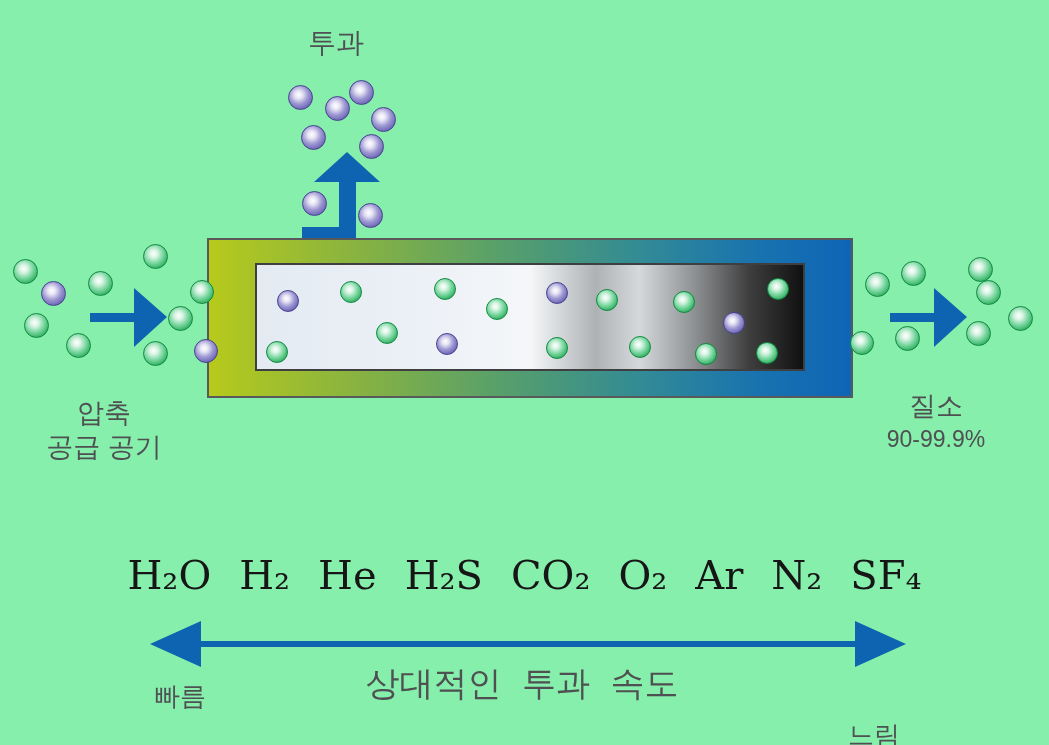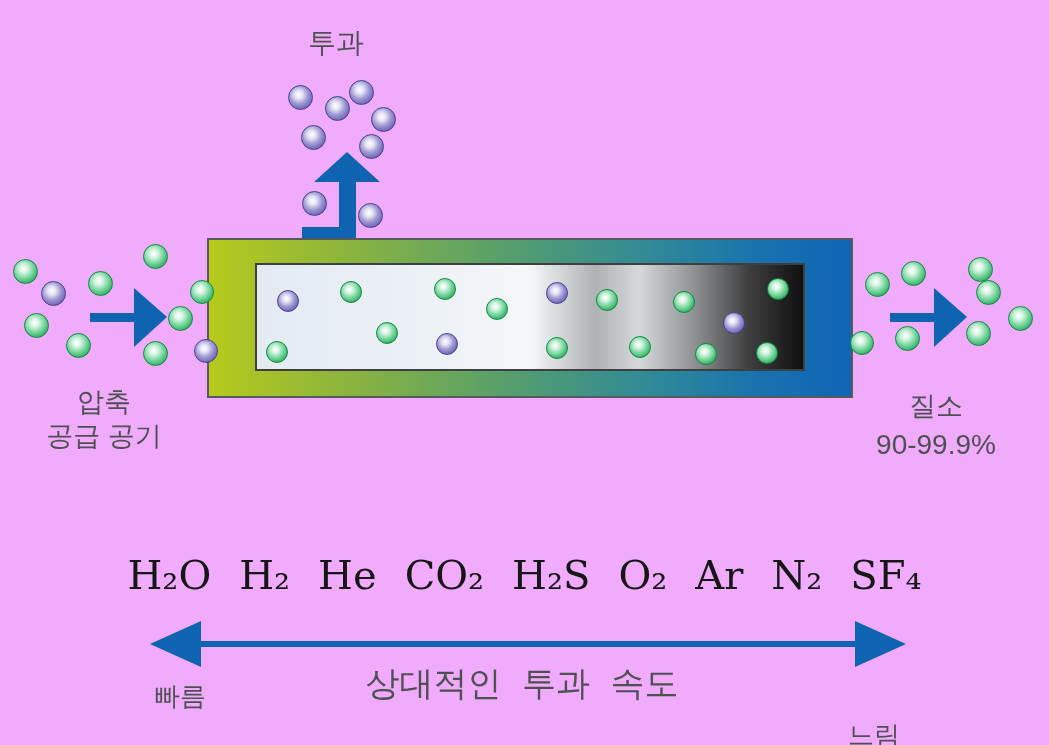--- a/index.html
+++ b/index.html
@@ -1,17 +1,17 @@
 <!DOCTYPE html>
 <html style="--blue: #0f64b2; --label-gray: #4f5052; --ink: #161616;"><head>
 <meta charset="utf-8">
 <style>
   html,body{margin:0;padding:0;background:#ffffff;}
   .stage{
-    position:relative;width:1049px;height:745px;background:#f0abfc;
+    position:relative;width:1049px;height:745px;background:#86efac;
     font-family:"Liberation Sans",sans-serif;overflow:hidden;
   }
   .overlay{position:absolute;left:0;top:0;width:1049px;height:745px;z-index:3;}
   .overlay path{fill:var(--blue,#0f64b2);}
 
   .module{
     position:absolute;left:207px;top:238px;width:646px;height:160px;
     box-sizing:border-box;border:2px solid #58595b;z-index:1;
     background:linear-gradient(90deg,#b7ca1c 0%,#84b144 25%,#58a06a 45%,#318a96 68%,#1973ae 85%,#0e65b6 100%);
   }
@@ -28,23 +28,23 @@
     border:1.5px solid #0f8a40;
   }
   .dot.p{
     background:radial-gradient(circle at 42% 38%,#ffffff 0%,#e6e4f4 20%,#9d97d2 48%,#6a63b5 78%,#534ba3 100%);
     border:1.5px solid #47418f;
   }
 
   .label{position:absolute;color:var(--label-gray,#4f5052);z-index:6;white-space:nowrap;}
   .centered{transform:translateX(-50%);text-align:center;}
   .permeate-label{left:336px;top:24px;font-size:28px;}
-  .feed-label{left:104px;top:385px;font-size:27px;line-height:34px;}
+  .feed-label{left:104px;top:396px;font-size:27px;line-height:34px;}
   .out-label{left:936px;top:390px;font-size:27px;line-height:33px;}
-  .out-label .purity{font-size:28px;margin-top:5px;}
+  .out-label .purity{font-size:23px;}
   .fast-label{left:180px;top:679px;font-size:26px;text-align:right;}
   .slow-label{left:874px;top:718px;font-size:26px;}
   .scale-title{left:522px;top:661px;font-size:34px;font-family:Liberation Mono, monospace;}
 
   .gas-row{
     position:absolute;left:50%;top:552px;transform:translateX(-50%);
     display:flex;gap:28px;z-index:6;white-space:nowrap;
     font-family:"DejaVu Serif",serif;font-size:40px;color:var(--ink,#161616);
   }
 </style>
@@ -118,22 +118,22 @@
 
   <div class="label centered out-label">
     <div>질소</div>
     <div class="purity">90-99.9%</div>
   </div>
 
   <div class="gas-row">
       <span>H₂O</span>
       <span>H₂</span>
       <span>He</span>
+      <span>H₂S</span>
       <span>CO₂</span>
-      <span>H₂S</span>
       <span>O₂</span>
       <span>Ar</span>
       <span>N₂</span>
       <span>SF₄</span>
     </div>
 
   <div class="label centered fast-label">빠름</div>
   <div class="label centered scale-title">상대적인 투과 속도</div>
   <div class="label centered slow-label">느림</div>
 

